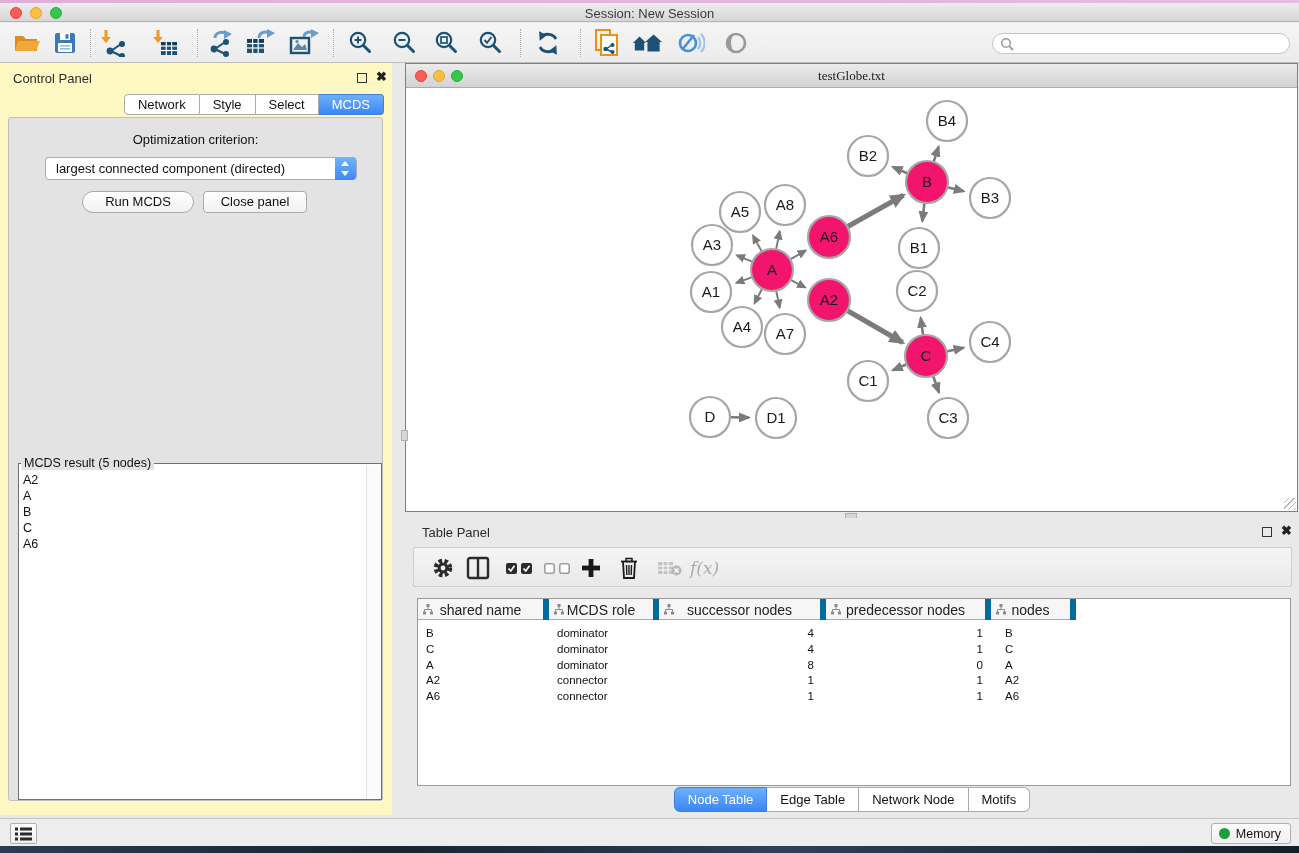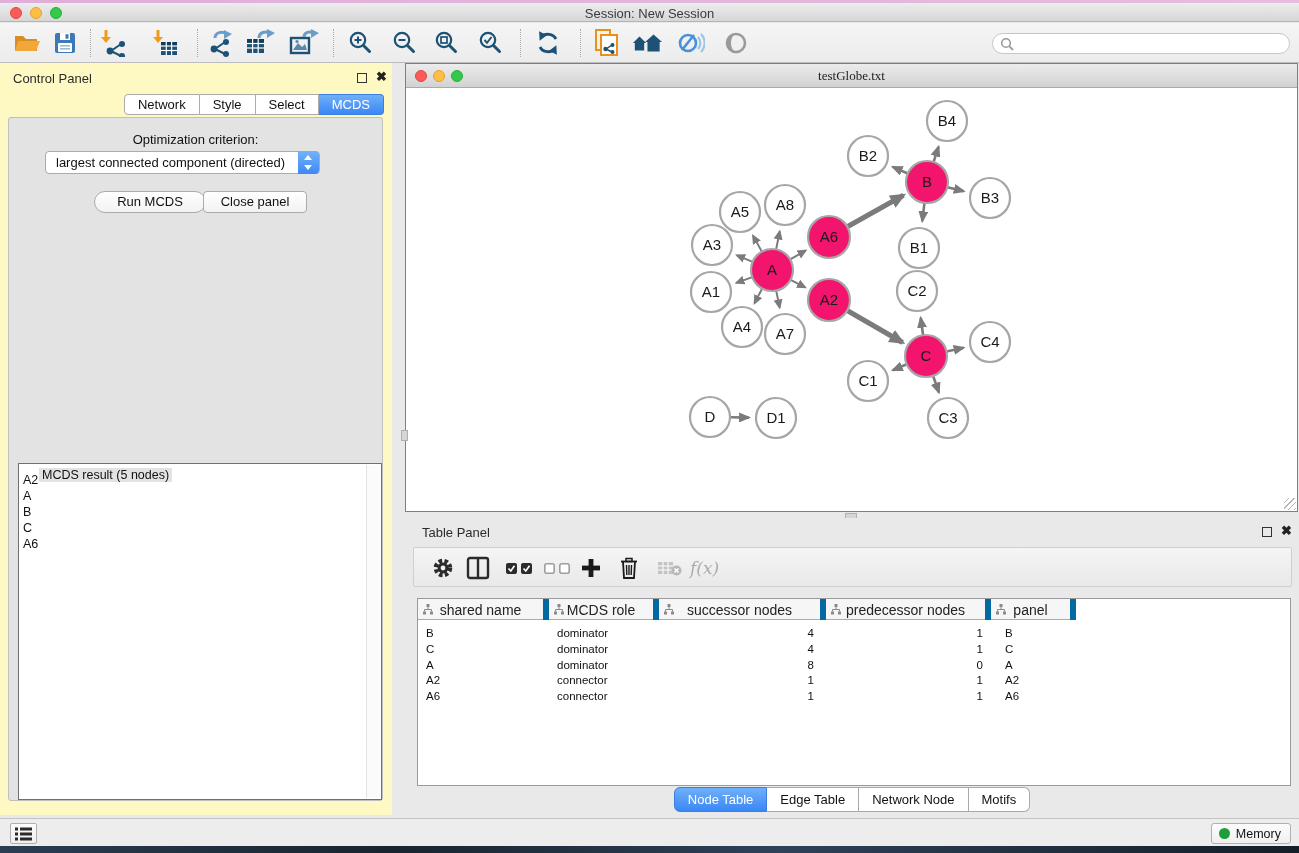--- a/index.html
+++ b/index.html
@@ -29,31 +29,31 @@
   .float-ic { position:absolute; width:10px; height:10px; border:1.5px solid #333; }
   .close-ic { position:absolute; font-size:13px; font-weight:bold; color:#222; line-height:10px; }
   #cp-float { top:10px; left:357px; } #cp-close { top:9px; left:376px; }
   #cp-tabs { position:absolute; left:0; right:8px; top:31px; display:flex; justify-content:flex-end; }
   .cp-tab { height:21px; padding:0 13px; line-height:20px; background:#fff; border:1px solid #ababab; border-left:none; font-size:13px; color:#111; }
   .cp-tab:first-child { border-left:1px solid #ababab; border-radius:4px 0 0 4px; }
   .cp-tab:last-child { border-radius:0 4px 4px 0; }
   .cp-tab.active { background:linear-gradient(#6fb0f9,#3a87f6); border-color:#3a7fe0; color:#fff; }
   #cp-content { position:absolute; left:8px; top:54px; width:375px; height:684px; background:#E3E3E3; border:1px solid #bfbfbf; border-radius:3px; }
   #opt-label { position:absolute; left:0; right:0; top:14px; text-align:center; font-size:13px; color:#111; }
-  #criterion-select { position:absolute; left:36px; top:33px; width:275px; height:23px; background:#fff; border:1px solid #ababab; border-radius:4px; }
+  #criterion-select { position:absolute; left:36px; top:39px; width:312px; height:23px; background:#fff; border:1px solid #ababab; border-radius:4px; }
   #criterion-value { position:absolute; left:10px; top:3px; font-size:13px; color:#111; white-space:nowrap; }
   #criterion-stepper { position:absolute; right:0; top:-1px; width:21px; height:23px; background:linear-gradient(#74b3fa,#3c88f6); border-radius:0 4px 4px 0; }
   .stp-up, .stp-dn { position:absolute; left:6px; width:0; height:0; border-left:4.5px solid transparent; border-right:4.5px solid transparent; }
   .stp-up { top:4px; border-bottom:5px solid #fff; }
   .stp-dn { bottom:4px; border-top:5px solid #fff; }
   .cp-btn { position:absolute; top:73px; height:22px; background:linear-gradient(#ffffff,#f2f2f2); border:1px solid #ababab; border-radius:4px; font-size:13px; color:#111; text-align:center; line-height:20px; }
-  #run-btn { left:85px; width:112px;border-radius:11px; }
+  #run-btn { left:73px; width:112px;border-radius:11px; }
   #closepanel-btn { left:194px; width:104px; }
   #result-box { position:absolute; left:9px; top:345px; width:364px; height:337px; background:#fff; border:1px solid #707070; }
-  #result-legend { position:absolute; left:20px; top:-8px; background:#E3E3E3; padding:0 3px; font-size:12.5px; color:#111;margin-top:12px; }
+  #result-legend { position:absolute; left:2px; top:-8px; background:#E3E3E3; padding:0 3px; font-size:12.5px; color:#111; }
   #result-list { position:absolute; left:4px; top:8px; right:16px; bottom:2px; font-size:12.5px; color:#111; line-height:16px; overflow:hidden; }
   #result-scroll { position:absolute; right:1px; top:1px; bottom:1px; width:14px; background:#fbfbfb; border-left:1px solid #e3e3e3; }
 
   
   #net-window { position:absolute; left:405px; top:63px; width:893px; height:449px; border:1px solid #7f7f7f; background:#fff; }
   #net-titlebar { position:absolute; left:0; top:0; right:0; height:24px; background:linear-gradient(#ececec,#d2d2d2); border-bottom:1px solid #aaa; }
   #net-titlebar .tl { top:6px; }
   #net-titlebar .tl.red { left:9px; } #net-titlebar .tl.yel { left:27px; } #net-titlebar .tl.grn { left:45px; }
   #net-title { position:absolute; left:0; right:0; top:4px; text-align:center; font-size:13px; color:#222;font-family:Liberation Serif, serif; }
   #net-canvas { position:absolute; left:0; top:25px; right:0; bottom:0; background:#fff; }
@@ -567,21 +567,21 @@
             <svg width="10" height="11" viewBox="0 0 10 11">
               <g fill="#8a8a8a">
                 <rect x="3.5" y="0" width="3" height="3"></rect>
                 <rect x="0" y="7.5" width="3" height="3"></rect>
                 <rect x="7" y="7.5" width="3" height="3"></rect>
               </g>
               <g stroke="#8a8a8a" stroke-width="1" fill="none">
                 <path d="M5 3 L5 5.5 M1.5 7.5 L1.5 5.5 L8.5 5.5 L8.5 7.5"></path>
               </g>
             </svg>
-            <span>panel</span>
+            <span>nodes</span>
           </div>
         </div>
       <div id="nt-body">
           <div class="nt-row" style="top: 26px;">
             <div class="nt-cell" style="width: 131px; text-align: left; padding: 0px 0px 0px 8px;">B</div>
             <div class="nt-cell" style="width: 110px; text-align: left; padding: 0px 0px 0px 8px;">dominator</div>
             <div class="nt-cell" style="width: 167px; text-align: right; padding: 0px 12px 0px 0px;">4</div>
             <div class="nt-cell" style="width: 165px; text-align: right; padding: 0px 8px 0px 0px;">1</div>
             <div class="nt-cell" style="width: 85px; text-align: left; padding: 0px 0px 0px 14px;">B</div>
           </div>

